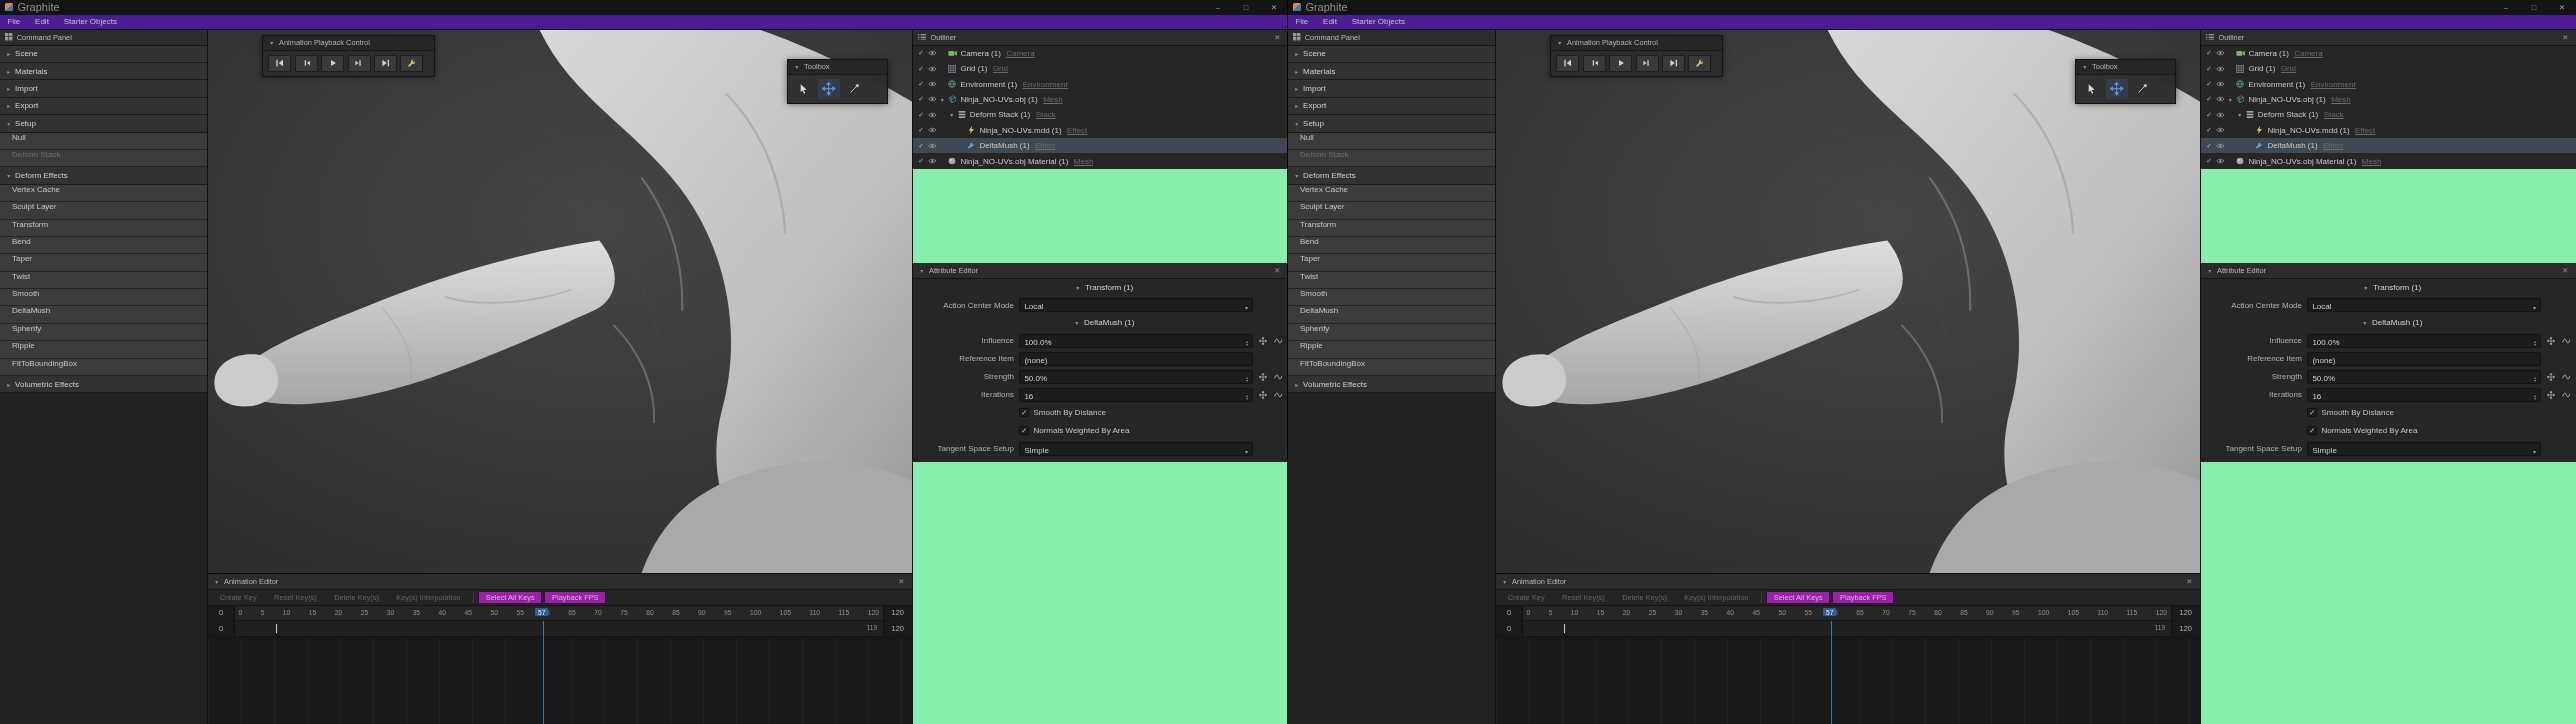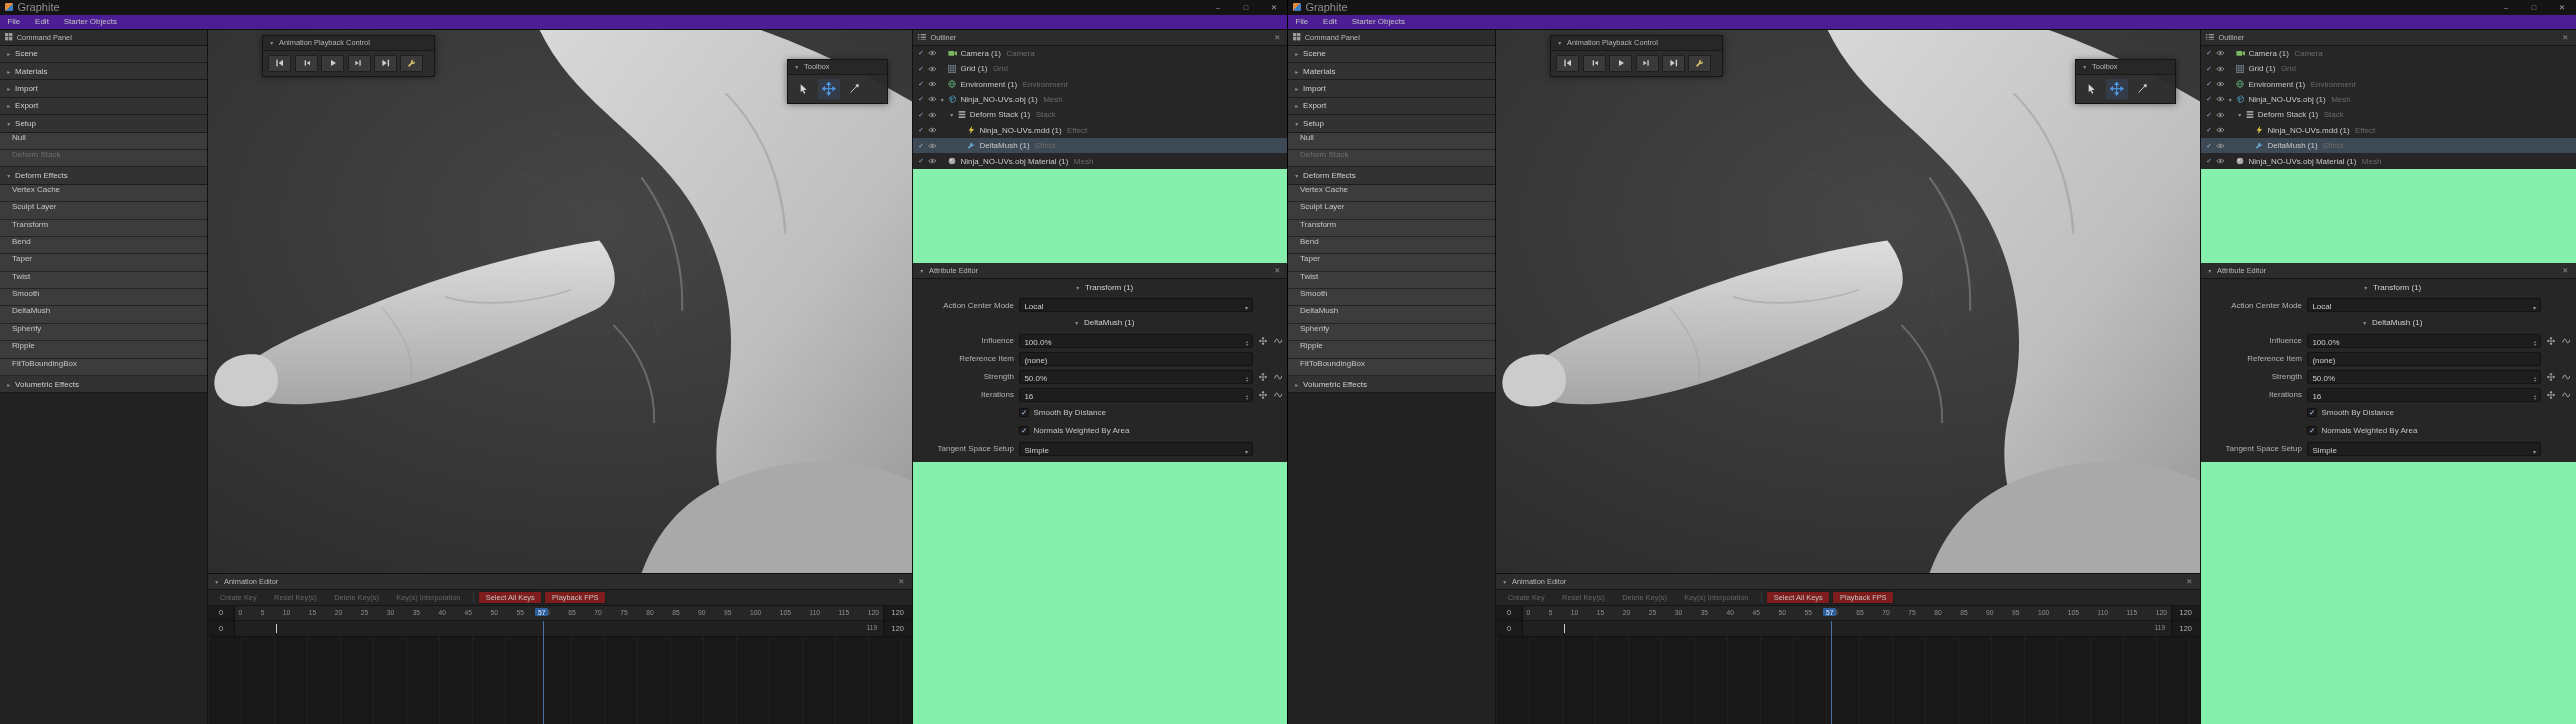--- a/index.html
+++ b/index.html
@@ -54,21 +54,21 @@
   .rightcol { width:376px; flex:0 0 auto; background:#86efac; border-left:0.7px solid #111; display:flex; flex-direction:column; }
   .outliner { background:#262626; flex:0 0 auto; }
   .ol-row { height:15.4px; display:flex; align-items:center; padding:0 2.7px; }
   .ol-row.selected { background:var(--selection-row,#3e4956); }
   .ol-check { width:10.7px; text-align:center; color:#9ec7ef; font-size:6.7px; flex:0 0 auto; }
   .ol-eye { width:12px; display:flex; justify-content:center; flex:0 0 auto; }
   .ol-indent { flex:0 0 auto; } .lvl0{width:0;} .lvl1{width:9.4px;} .lvl2{width:19px;}
   .ol-arrow { width:8px; text-align:center; color:#909090; font-size:6px; flex:0 0 auto; }
   .ol-icon { width:12px; display:flex; justify-content:center; flex:0 0 auto; }
   .ol-label { color:#c9c9c9; margin-left:2px; white-space:nowrap; }
-  .ol-type { color:#6b6b6b; margin-left:5.4px; white-space:nowrap; }
+  .ol-type { color:#6b6b6b; margin-left:5.4px; white-space:nowrap;text-decoration:underline; }
   .panel-gap { height:94px; flex:0 0 auto; }
   .rc-fill { flex:1; }
 
   
   .attr-editor { background:#262626; flex:0 0 auto; padding-bottom:4px; }
   .ae-section { height:17.4px; display:flex; align-items:center; gap:4px; padding-left:6.7px; color:#d2d2d2;justify-content:center; }
   .ae-row { height:18px; display:flex; align-items:center; padding-right:4px; }
   .ae-label { width:101px; text-align:right; color:#b2b2b2; margin-right:5.4px; flex:0 0 auto; white-space:nowrap; }
   .ae-field,.ae-dd { flex:1; height:14px; background:#1d1d1d; border:0.7px solid #131313; border-radius:1.3px; display:flex; align-items:flex-end; padding:0 4px; min-width:0; }
   .ae-val { color:#cfcfcf; white-space:nowrap; }
@@ -76,21 +76,21 @@
   .spin span { font-size:4px; color:#8a8a8a; }
   .dd-tri { margin-left:auto; font-size:6px; color:#9a9a9a; }
   .ae-iconzone { width:31px; flex:0 0 auto; display:flex; gap:2.7px; justify-content:flex-end; align-items:center; }
   .ae-mini { width:12px; height:12px; display:flex; align-items:center; justify-content:center; }
   .cbx { width:9.4px; height:9.4px; background:#1d1d1d; border:0.7px solid #0f0f0f; color:#9ec7ef; font-size:7.4px; line-height:8px; text-align:center; border-radius:1.3px; flex:0 0 auto; }
   .cb-label { margin-left:4.7px; color:#c4c4c4; white-space:nowrap; }
 
   
   .anim-editor { height:152px; flex:0 0 auto; border-top:0.7px solid #0e0e0e; background:#1f1f1f; display:flex; flex-direction:column; }
   .an-toolbar { height:16px; background:#242424; border-bottom:0.7px solid #151515; display:flex; align-items:center; gap:2px; padding:0 4px; flex:0 0 auto; }
-  .an-btn { padding:0 6.7px; height:12.7px; line-height:12px; font-size:7.4px; color:#c4c4c4; background:#7f1d1d; border:0.7px solid #1c1c1c; border-radius:1.3px; white-space:nowrap; }
+  .an-btn { padding:0 6.7px; height:12.7px; line-height:12px; font-size:7.4px; color:#c4c4c4; background:#a21caf; border:0.7px solid #1c1c1c; border-radius:1.3px; white-space:nowrap; }
   .an-btn.disabled { background:transparent; border-color:transparent; color:#666; }
   .an-sep { width:0.7px; height:9.4px; background:#3a3a3a; margin:0 2.7px; }
   .tl { flex:1; position:relative; display:flex; flex-direction:column; min-height:0; }
   .tl-row { display:flex; flex:0 0 auto; }
   .tl-row.ruler { height:14.8px; background:#262626; border-bottom:0.7px solid #151515; }
   .tl-row.track { height:16px; background:#202020; border-bottom:0.7px solid #131313; }
   .tl-box { width:27px; background:#1a1a1a; border-right:0.7px solid #0f0f0f; color:#b5b5b5; font-size:7.4px; display:flex; align-items:center; justify-content:center; flex:0 0 auto; }
   .tl-box.right { width:29.5px; border-right:none; border-left:0.7px solid #0f0f0f; }
   .tl-ruler { flex:1; display:flex; justify-content:space-between; align-items:center; padding:0 3.4px; min-width:0; }
   .tl-ruler span { color:#8f8f8f; font-size:6.7px; }

